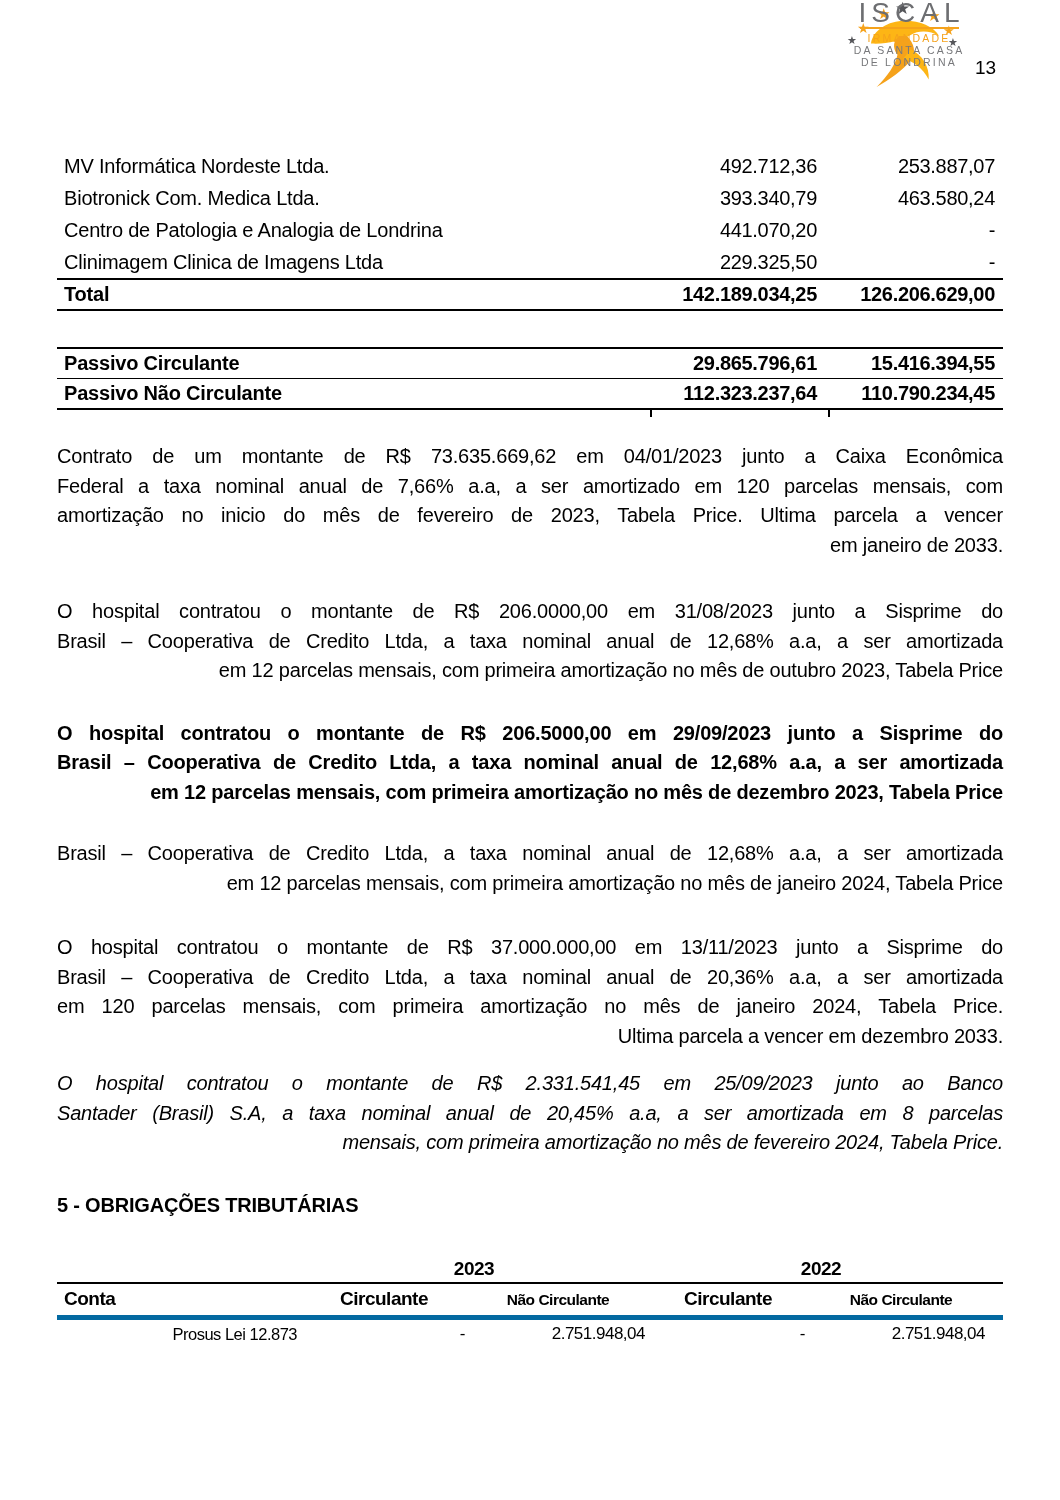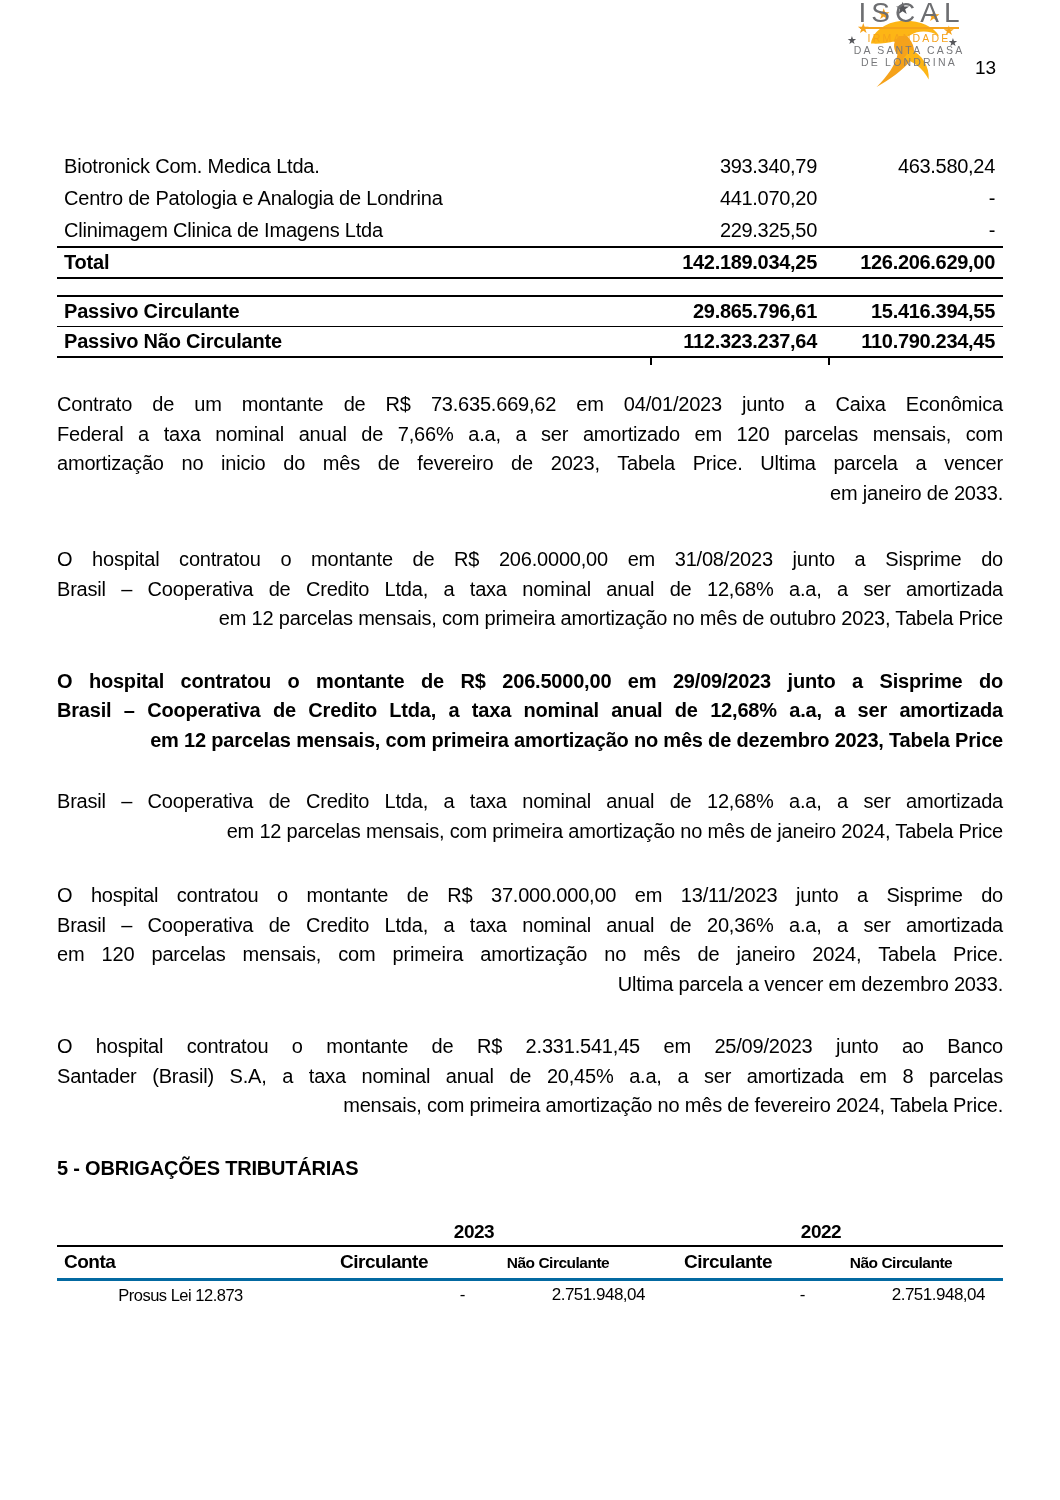--- a/index.html
+++ b/index.html
@@ -30,52 +30,52 @@
   
   .content{position:absolute;top:150px;left:57px;width:946px;}
 
   
   .trow{display:grid;grid-template-columns:1fr 180px 186px;font-size:20px;line-height:32px;}
   .trow .tname{padding-left:7px;letter-spacing:-0.2px;}
   .trow .tval{text-align:right;letter-spacing:-0.3px;}
   .trow .tval.last{padding-right:8px;}
   .trow.total{font-weight:bold;border-top:2px solid #000;border-bottom:2px solid #000;line-height:29px;}
 
-  .passivo{position:relative;margin-top:16px;}
+  .passivo{position:relative;margin-top:36px;}
   .passivo .trow{font-weight:bold;letter-spacing:-0.4px;line-height:29px;}
   .passivo .trow.r1{border-top:2px solid #000;border-bottom:1.5px solid #000;}
   .passivo .trow.r2{border-bottom:2px solid #000;}
   .tick{position:absolute;top:100%;width:2px;height:7px;background:#000;}
   .tick.t1{left:593px;}
   .tick.t2{left:771px;}
 
   
   .para{font-size:20px;line-height:29.5px;letter-spacing:-0.2px;}
   .para .jline{text-align:justify;text-align-last:justify;}
   .para .lline{text-align:right;}
   .p1{margin-top:32px;} .p2{margin-top:37px;} .p3{margin-top:33px;font-weight:bold;}
-  .p4{margin-top:32px;} .p5{margin-top:35px;} .p6{margin-top:33px;}
+  .p4{margin-top:32px;} .p5{margin-top:35px;} .p6{margin-top:18px;font-style:italic;}
 
   .sec-heading{margin-top:35px;font-size:20px;font-weight:bold;letter-spacing:-0.2px;line-height:24px;}
   .sec-intro{margin-top:35px;font-size:20px;letter-spacing:-0.2px;line-height:25px;}
 
   
   .taxtbl{margin-top:39px;}
   .taxrow{display:grid;grid-template-columns:243px 168px 180px 160px 186px;}
   .yrow{border-bottom:2.5px solid #000;line-height:26px;}
   .yrow .ycell{font-weight:bold;font-size:19px;letter-spacing:-0.5px;text-align:center;}
   .yrow .y23{grid-column:2 / 4;}
   .yrow .y22{grid-column:4 / 6;}
-  .hrow{border-bottom:3px solid #0369a1;line-height:30px;}
+  .hrow{border-bottom:5px solid #0369a1;line-height:30px;}
   .hrow .hc{font-weight:bold;font-size:19px;letter-spacing:-0.5px;text-align:center;}
   .hrow .hc.small{font-size:15.5px;line-height:31px;}
   .hrow .hc.conta{text-align:left;padding-left:7px;}
   .drow{line-height:28px;}
   .drow .dc{font-size:17px;letter-spacing:-0.5px;text-align:right;padding-right:3px;}
-  .drow .dc.conta{font-size:16.5px;text-align:center;padding-left:7px;}
+  .drow .dc.conta{font-size:16.5px;text-align:right;padding-left:7px;}
   .drow .dc.last{padding-right:9px;}
 </style>
 </head>
 <body>
 
 <div class="header">
   <div class="logo">
     <span class="star orange s1">★</span>
     <span class="star dark s2">★</span>
     <span class="star orange s3">★</span>
@@ -96,20 +96,25 @@
       <div class="logo-sub">DE LONDRINA</div>
     </div>
   </div>
   <div class="pageno">13</div>
 </div>
 
 <div class="content">
 
   <div class="tbl">
     <div class="trow">
+      <div class="tname">MV Informática Nordeste Ltda.</div>
+      <div class="tval">492.712,36</div>
+      <div class="tval last">253.887,07</div>
+    </div>
+    <div class="trow">
       <div class="tname">Biotronick Com. Medica Ltda.</div>
       <div class="tval">393.340,79</div>
       <div class="tval last">463.580,24</div>
     </div>
     <div class="trow">
       <div class="tname">Centro de Patologia e Analogia de Londrina</div>
       <div class="tval">441.070,20</div>
       <div class="tval last">-</div>
     </div>
     <div class="trow">

